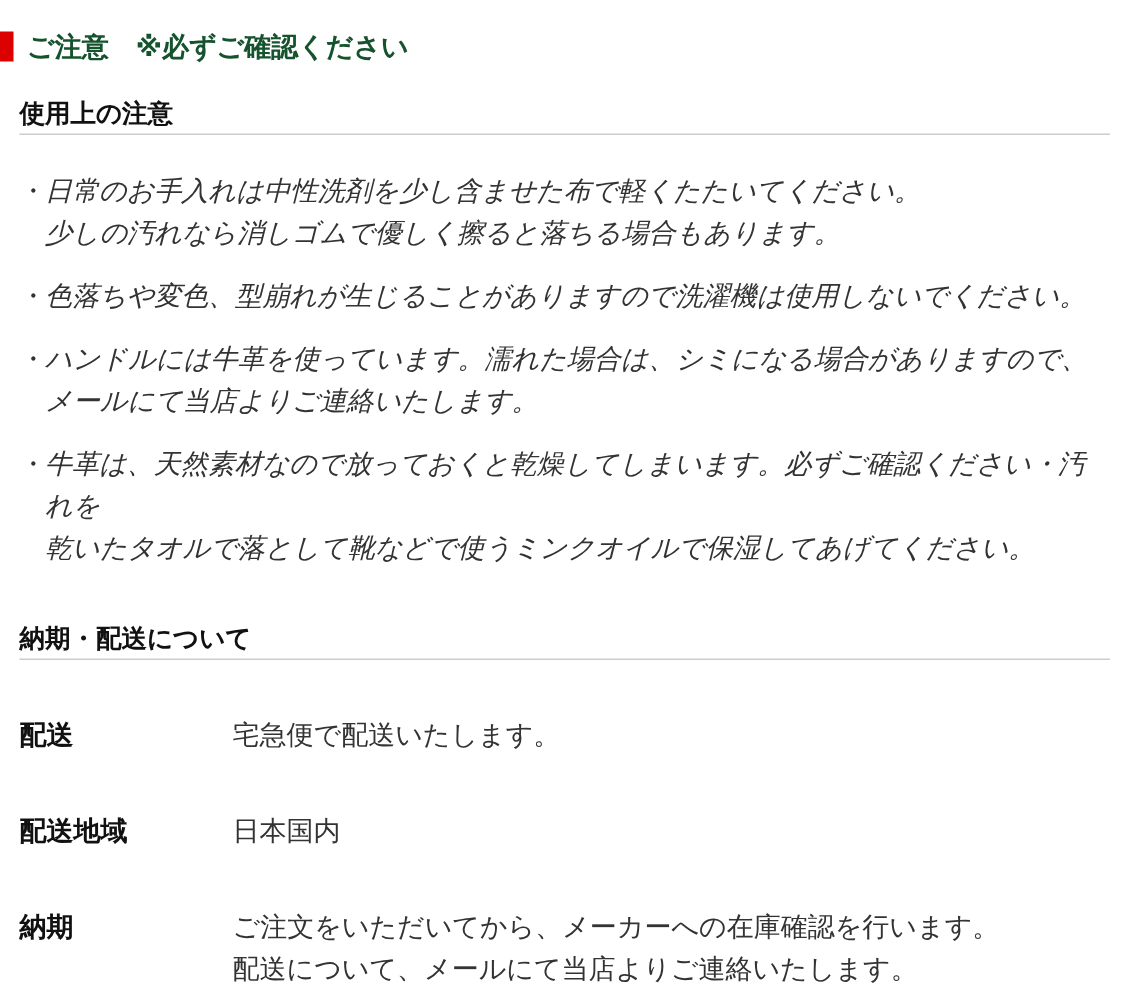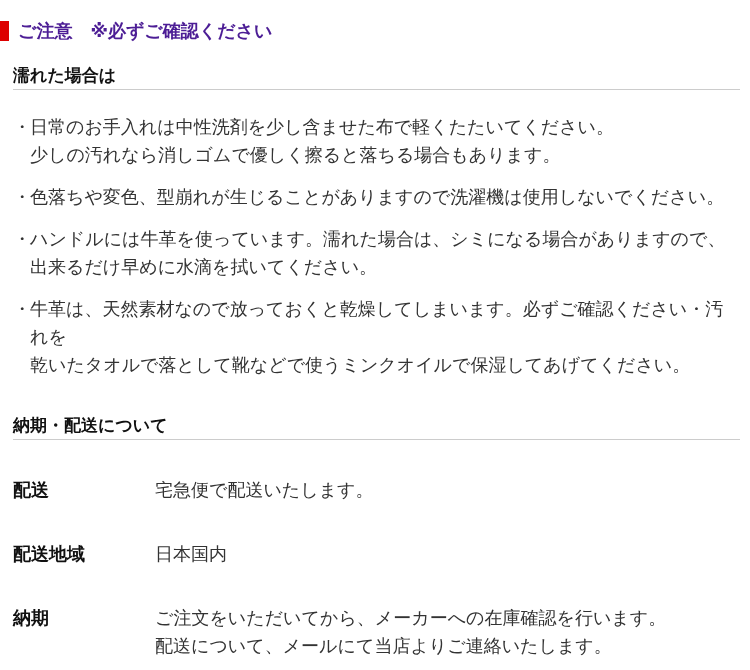--- a/index.html
+++ b/index.html
@@ -26,21 +26,21 @@
   }
   .notice-marker {
     display: inline-block;
     width: 9px;
     height: 20px;
     background: #dd0000;
     flex: none;
   }
   .notice-title {
     margin-left: 9px;
-    color: #4c1d95;
+    color: #14532d;
     font-weight: bold;
     font-size: 18px;
     line-height: 20px;
     white-space: pre;
   }
   
   .section-heading {
     font-size: 17px;
     font-weight: bold;
     color: #111111;
@@ -61,21 +61,21 @@
     color: #333333;
   }
   .usage-item {
     display: flex;
     margin-bottom: 14px;
   }
   .bullet {
     flex: none;
     width: 17px;
   }
-  .item-text { flex: 1; }
+  .item-text { flex: 1; font-style: italic; }
   .line { display: block; }
   
   .ship-table {
     margin-top: 24px;
     font-size: 18px;
     line-height: 28px;
   }
   .ship-row {
     display: flex;
     margin-bottom: 16px;
@@ -92,41 +92,41 @@
 </head>
 <body>
 
 <div class="page">
 
   <div class="notice-bar">
     <span class="notice-marker"></span>
     <span class="notice-title">ご注意　※必ずご確認ください</span>
   </div>
 
-  <h2 class="section-heading heading-usage">濡れた場合は</h2>
+  <h2 class="section-heading heading-usage">使用上の注意</h2>
 
   <ul class="usage-list">
     <li class="usage-item">
       <span class="bullet">・</span>
       <span class="item-text">
         <span class="line">日常のお手入れは中性洗剤を少し含ませた布で軽くたたいてください。</span>
         <span class="line">少しの汚れなら消しゴムで優しく擦ると落ちる場合もあります。</span>
       </span>
     </li>
     <li class="usage-item">
       <span class="bullet">・</span>
       <span class="item-text">
         <span class="line">色落ちや変色、型崩れが生じることがありますので洗濯機は使用しないでください。</span>
       </span>
     </li>
     <li class="usage-item">
       <span class="bullet">・</span>
       <span class="item-text">
         <span class="line">ハンドルには牛革を使っています。濡れた場合は、シミになる場合がありますので、</span>
-        <span class="line">出来るだけ早めに水滴を拭いてください。</span>
+        <span class="line">メールにて当店よりご連絡いたします。</span>
       </span>
     </li>
     <li class="usage-item">
       <span class="bullet">・</span>
       <span class="item-text">
         <span class="line">牛革は、天然素材なので放っておくと乾燥してしまいます。必ずご確認ください・汚れを</span>
         <span class="line">乾いたタオルで落として靴などで使うミンクオイルで保湿してあげてください。</span>
       </span>
     </li>
   </ul>

